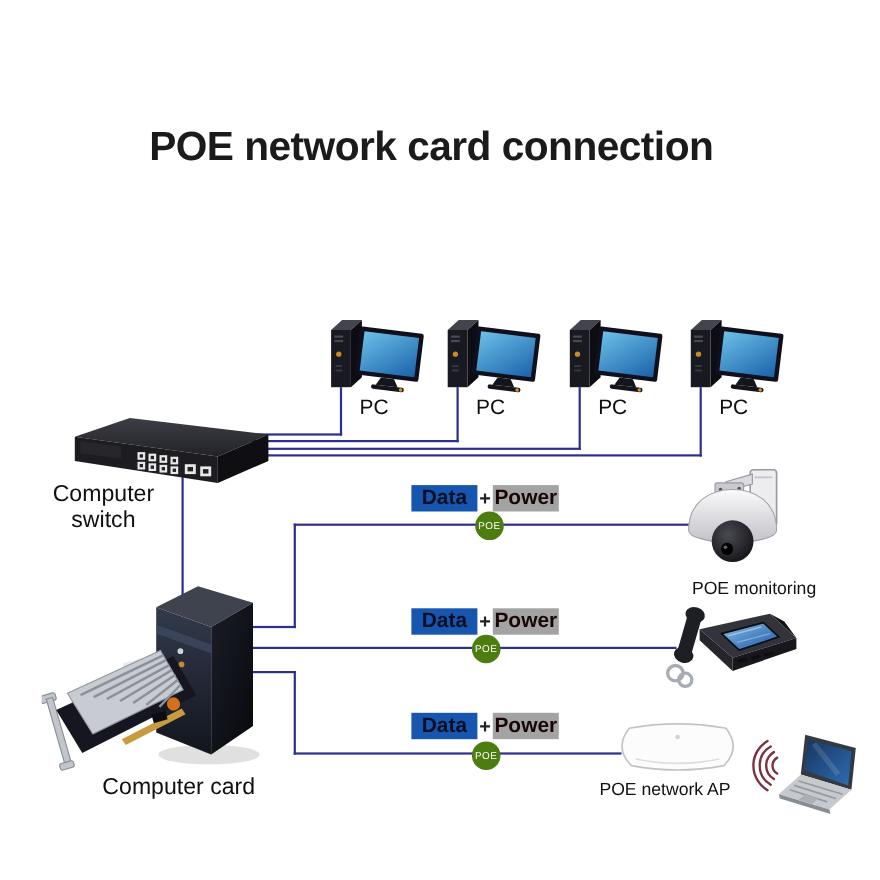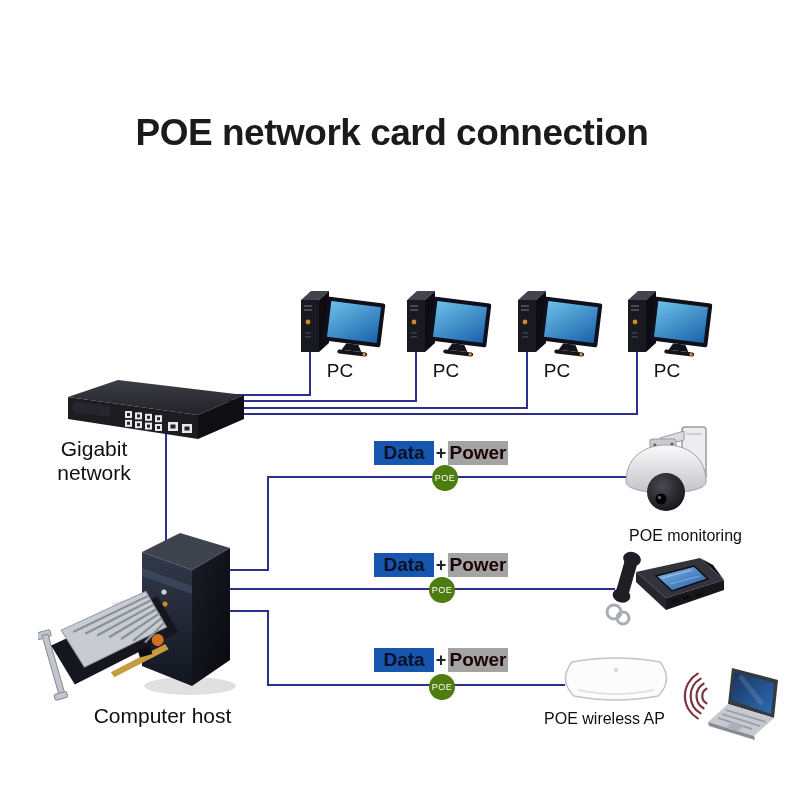--- a/index.html
+++ b/index.html
@@ -172,21 +172,21 @@
       <rect x="87" y="45.6" width="7" height="7" fill="#e8e8ea"></rect>
         <rect x="89" y="47.6" width="3" height="3" fill="#222"></rect>
       <rect x="97" y="47" width="7" height="7" fill="#e8e8ea"></rect>
         <rect x="99" y="49" width="3" height="3" fill="#222"></rect>
       <rect x="110" y="45" width="10" height="9" fill="#e8e8ea"></rect>
         <rect x="112.5" y="47.5" width="5" height="4" fill="#222"></rect>
       <rect x="124" y="47" width="10" height="9" fill="#e8e8ea"></rect>
         <rect x="126.5" y="49.5" width="5" height="4" fill="#222"></rect>
     </g>
   </svg>
-  <div class="lbl big" style="left:24px;top:437px;width:140px;font-size:21px;">Gigabit network</div>
+  <div class="lbl big" style="left:24px;top:437px;width:140px;font-size:21px;">Computer switch</div>
 
   <svg class="icon" style="left:128px;top:528px;" width="112" height="170" viewBox="0 0 112 170">
     <defs>
       <linearGradient id="hostfront" x1="0" y1="0" x2="0" y2="1">
         <stop offset="0" stop-color="#323a4c"></stop>
           <stop offset="1" stop-color="#12151e"></stop>
         </linearGradient>
       <linearGradient id="hostside" x1="0" y1="0" x2="1" y2="1">
         <stop offset="0" stop-color="#1a1d26"></stop>
           <stop offset="1" stop-color="#08090e"></stop>
@@ -214,21 +214,21 @@
       <line x1="52" y1="38" x2="124" y2="24" stroke="#8a9099" stroke-width="2.2"></line>
       <line x1="63" y1="43" x2="126" y2="29" stroke="#8a9099" stroke-width="2.2"></line>
       <line x1="74" y1="48" x2="127" y2="34" stroke="#8a9099" stroke-width="2.2"></line>
       <line x1="85" y1="53" x2="129" y2="39" stroke="#8a9099" stroke-width="2.2"></line>
       <line x1="96" y1="58" x2="130" y2="44" stroke="#8a9099" stroke-width="2.2"></line>
       <line x1="107" y1="63" x2="131" y2="49" stroke="#8a9099" stroke-width="2.2"></line>
       <circle cx="120" cy="64" r="6" fill="#d2701e"></circle>
       <rect x="98" y="68" width="13" height="8" fill="#0c0c12"></rect>
     </g>
   </svg>
-  <div class="lbl big" style="left:90px;top:704px;width:145px;font-size:21px;">Computer host</div>
+  <div class="lbl big" style="left:90px;top:704px;width:145px;font-size:21px;">Computer card</div>
 
   <div class="chip data" style="left:374px;top:441px;">Data</div>
   <div class="chip plus" style="left:434px;top:441px;">+</div>
   <div class="chip power" style="left:448px;top:441px;">Power</div>
   <div class="poe-badge" style="left:432px;top:465px;">POE</div>
 
   <div class="chip data" style="left:374px;top:553px;">Data</div>
   <div class="chip plus" style="left:434px;top:553px;">+</div>
   <div class="chip power" style="left:448px;top:553px;">Power</div>
   <div class="poe-badge" style="left:429px;top:577px;">POE</div>
@@ -288,21 +288,21 @@
     <polygon points="70,52 78,50 80,53 72,55" fill="#0e0e12"></polygon>
     <polygon points="82,49 90,47 92,50 84,52" fill="#0e0e12"></polygon>
     <polygon points="94,46 102,44 104,47 96,49" fill="#0e0e12"></polygon>
   </svg>
 
   <svg class="icon" style="left:556px;top:650px;" width="120" height="58" viewBox="0 0 120 58">
     <path d="M16,12 Q60,4 104,12 Q118,30 102,46 Q60,54 18,46 Q2,30 16,12 Z" fill="#fcfcfd" stroke="#c2c2c8" stroke-width="1.5"></path>
     <path d="M22,40 Q60,48 98,40" fill="none" stroke="#dcdce0" stroke-width="1.5"></path>
     <circle cx="60" cy="20" r="2" fill="#d0d0d4"></circle>
   </svg>
-  <div class="lbl big" style="left:532px;top:710px;width:145px;">POE wireless AP</div>
+  <div class="lbl big" style="left:532px;top:710px;width:145px;">POE network AP</div>
 
   <svg class="icon" style="left:674px;top:666px;" width="40" height="60" viewBox="0 0 48 72">
     <path d="M39,27.3 A10,10 0 0 0 39,44.7" fill="none" stroke="#7b3342" stroke-width="2.6" stroke-linecap="round"></path>
     <path d="M35.5,21.3 A17,17 0 0 0 35.5,50.7" fill="none" stroke="#7b3342" stroke-width="2.6" stroke-linecap="round"></path>
     <path d="M32,15.2 A24,24 0 0 0 32,56.8" fill="none" stroke="#7b3342" stroke-width="2.6" stroke-linecap="round"></path>
     <path d="M28.5,9.2 A31,31 0 0 0 28.5,62.8" fill="none" stroke="#7b3342" stroke-width="2.6" stroke-linecap="round"></path>
   </svg>
   <svg class="icon" style="left:702px;top:664px;" width="85" height="82" viewBox="0 0 85 82">
     <defs>
         <linearGradient id="lapscr" x1="0" y1="0" x2="1" y2="1">

